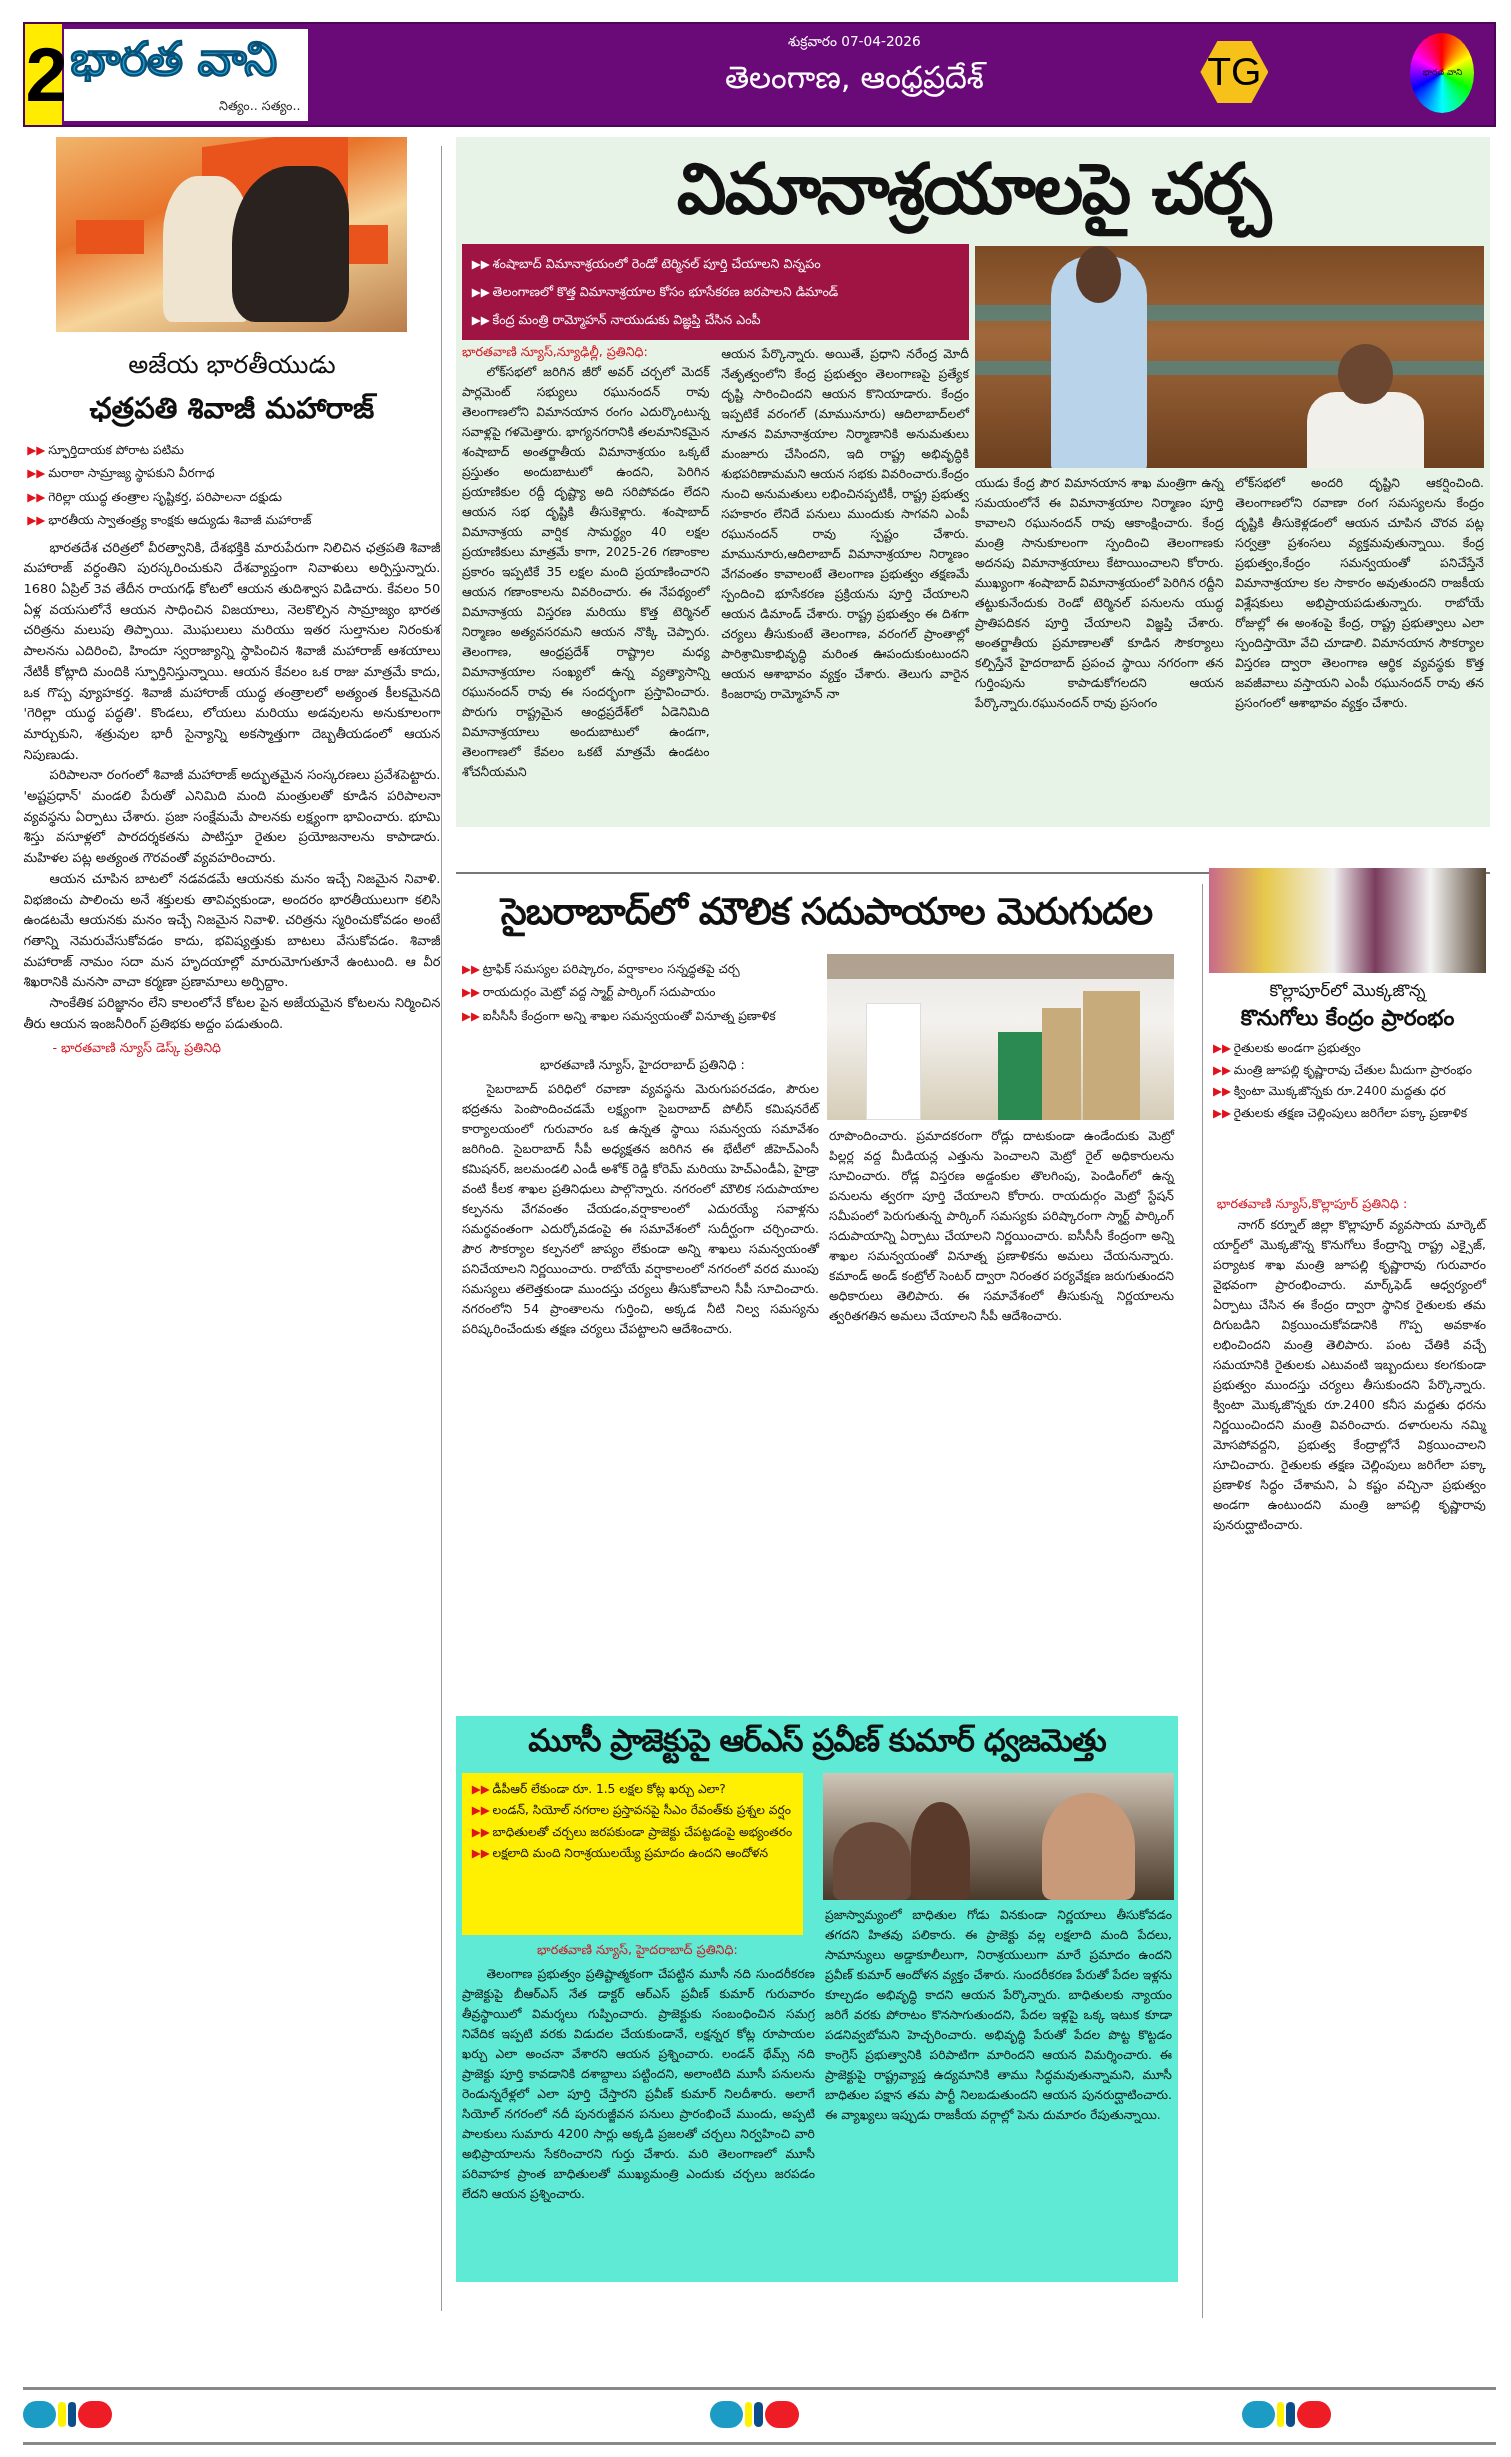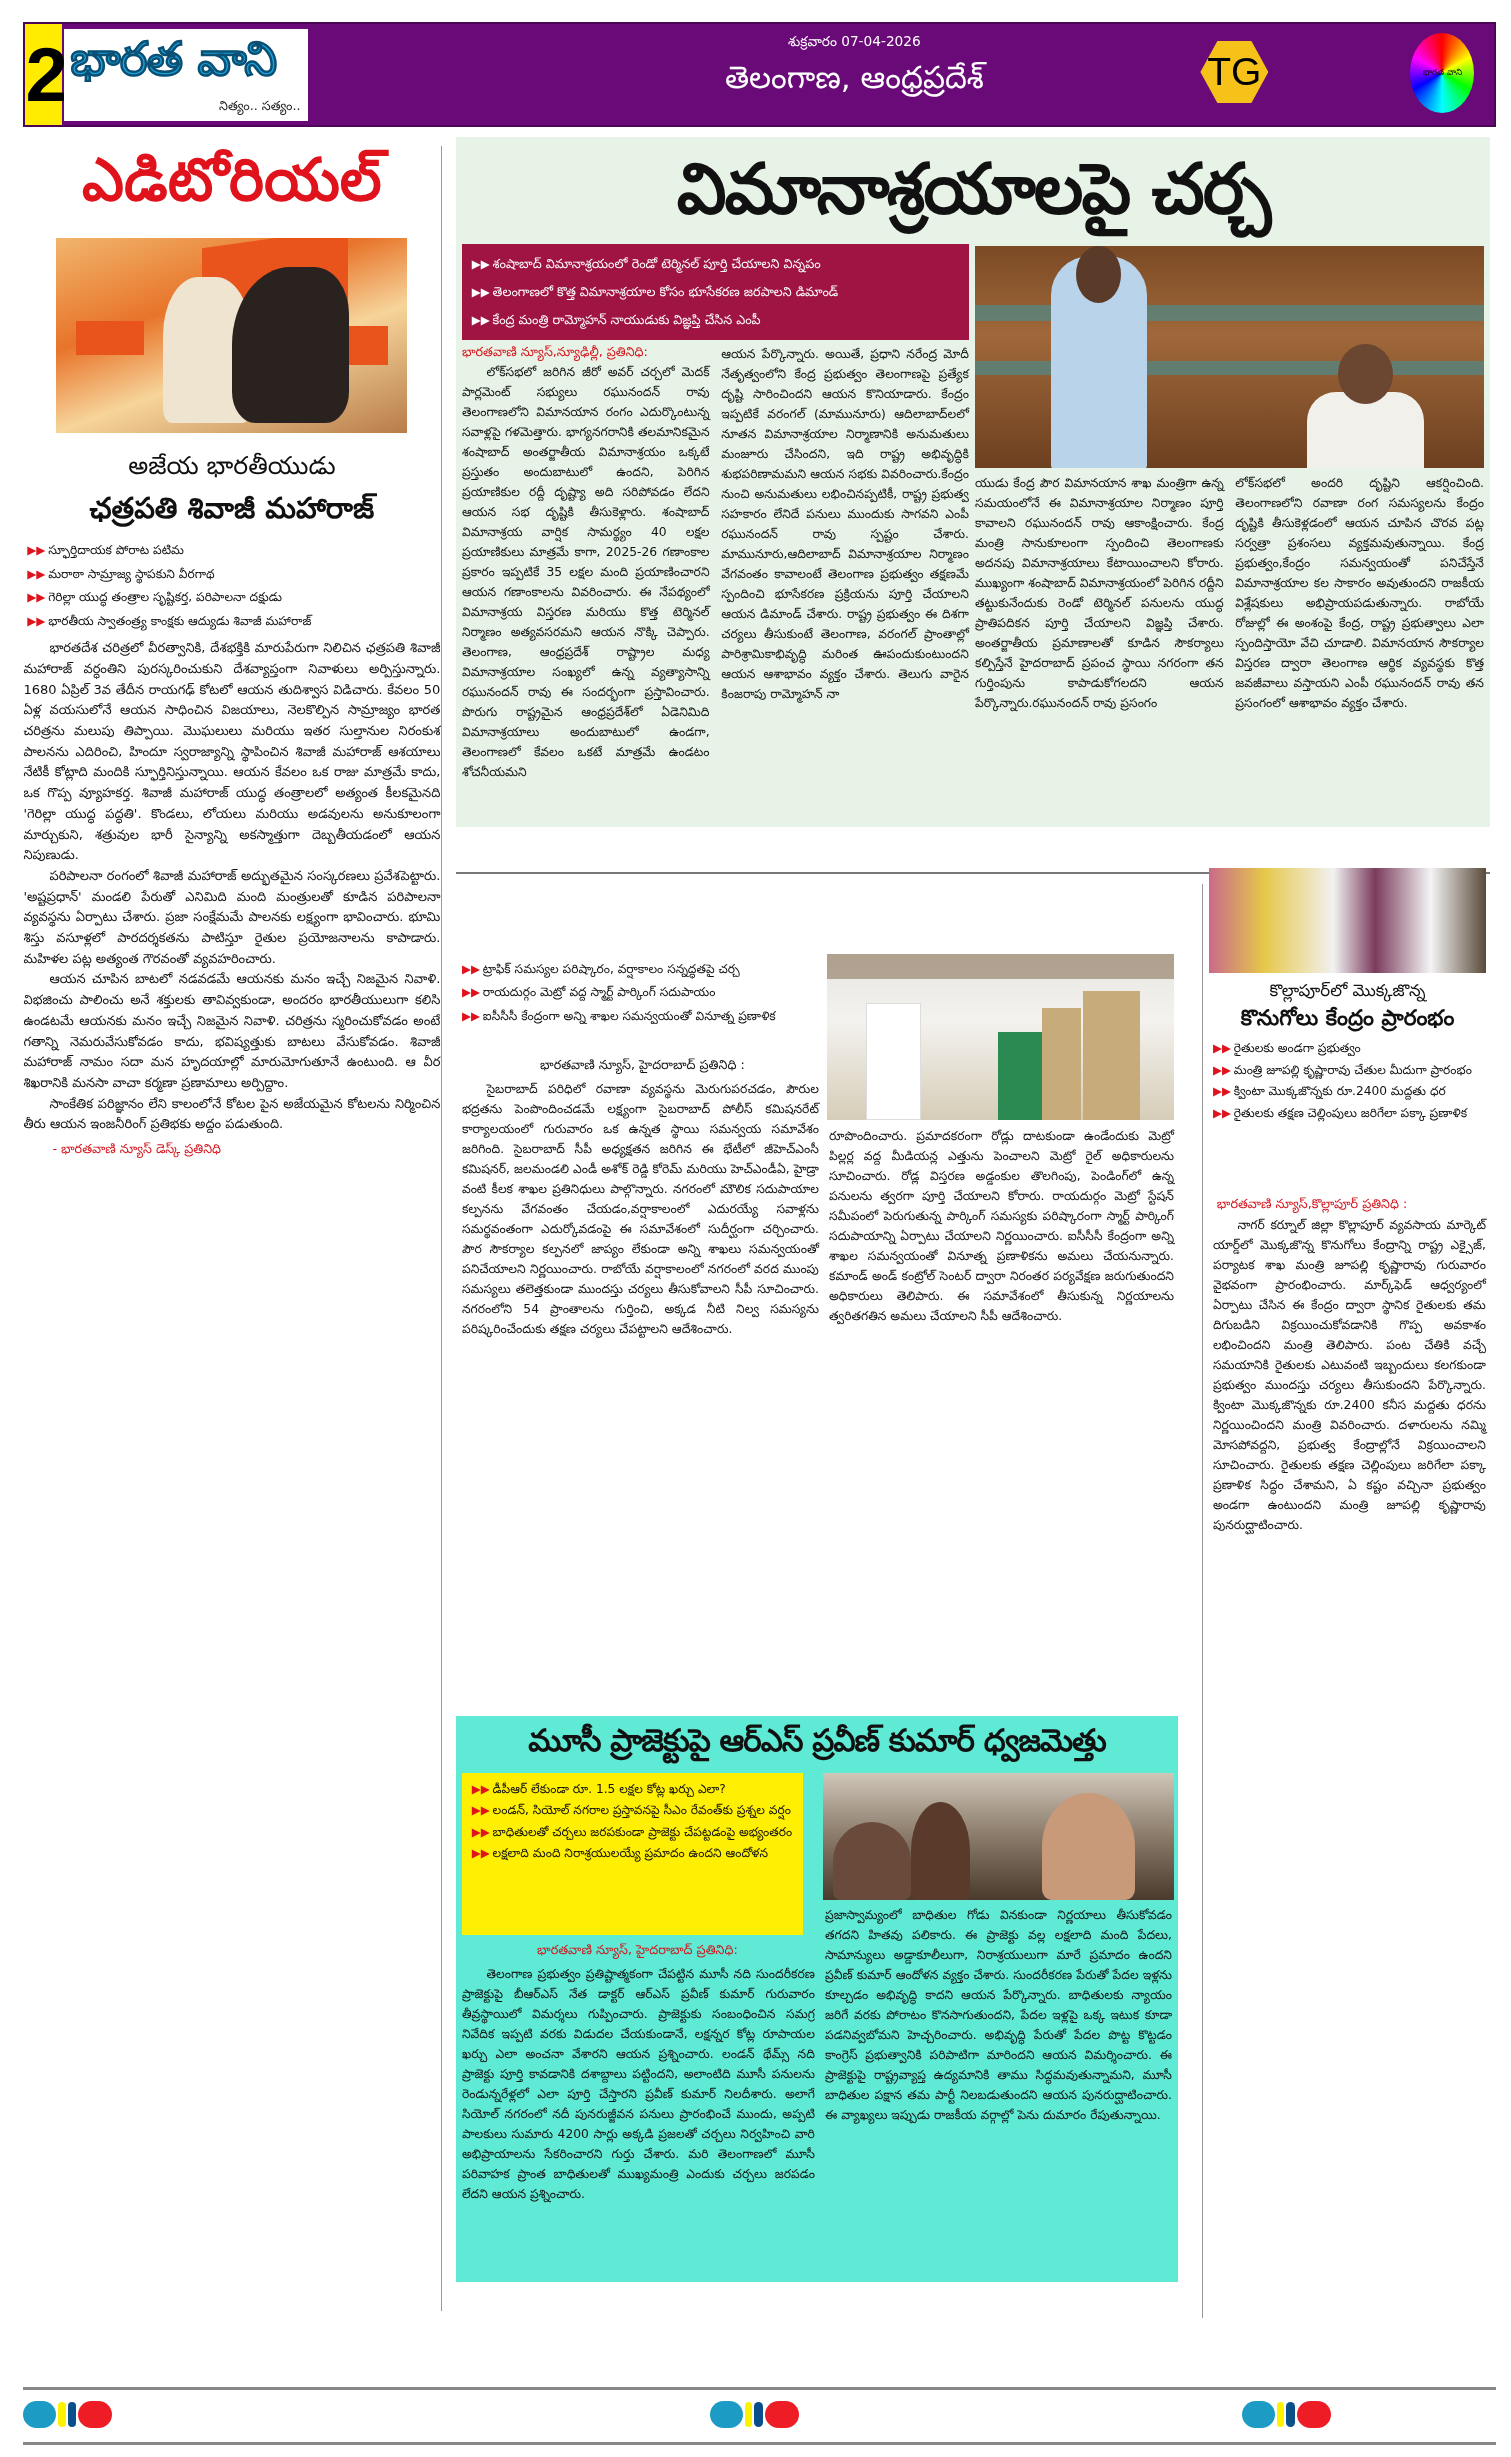--- a/index.html
+++ b/index.html
@@ -59,21 +59,20 @@
   </div>
   <div class="date">శుక్రవారం 07-04-2026</div>
   <div class="region">తెలంగాణ, ఆంధ్రప్రదేశ్</div>
   <div class="tg">TG</div>
   <div class="wheel">
       <span>భారత వాని</span>
     </div>
 </header>
 
 <section class="col-left">
-  <h1 class="edit-title">ఎడిటోరియల్</h1>
   <div class="hero">
     <div class="flag" style="left:146px;top:0;width:146px;height:107px;transform:skewY(-8deg)"></div>
     <div class="flag" style="left:19.5px;top:83px;width:68px;height:34px"></div>
     <div class="flag" style="left:254px;top:88px;width:78px;height:39px"></div>
     <div class="rider"></div>
     <div class="horse"></div>
   </div>
   <div class="subtitle1">అజేయ భారతీయుడు</div>
   <div class="subtitle2">ఛత్రపతి శివాజీ మహారాజ్</div>
   <ul class="bullets">
@@ -119,20 +118,21 @@
         <p class="body" style="font-size:12.3px;line-height:20px;text-indent:0">యుడు కేంద్ర పౌర విమానయాన శాఖ మంత్రిగా ఉన్న సమయంలోనే ఈ విమానాశ్రయాల నిర్మాణం పూర్తి కావాలని రఘునందన్ రావు ఆకాంక్షించారు. కేంద్ర మంత్రి సానుకూలంగా స్పందించి తెలంగాణకు అదనపు విమానాశ్రయాలు కేటాయించాలని కోరారు. ముఖ్యంగా శంషాబాద్ విమానాశ్రయంలో పెరిగిన రద్దీని తట్టుకునేందుకు రెండో టెర్మినల్ పనులను యుద్ధ ప్రాతిపదికన పూర్తి చేయాలని విజ్ఞప్తి చేశారు. అంతర్జాతీయ ప్రమాణాలతో కూడిన సౌకర్యాలు కల్పిస్తేనే హైదరాబాద్ ప్రపంచ స్థాయి నగరంగా తన గుర్తింపును కాపాడుకోగలదని ఆయన పేర్కొన్నారు.రఘునందన్ రావు ప్రసంగం</p>
       </div>
     <div class="c">
         <p class="body" style="font-size:12.3px;line-height:20px;text-indent:0">లోక్‌సభలో అందరి దృష్టిని ఆకర్షించింది. తెలంగాణలోని రవాణా రంగ సమస్యలను కేంద్రం దృష్టికి తీసుకెళ్లడంలో ఆయన చూపిన చొరవ పట్ల సర్వత్రా ప్రశంసలు వ్యక్తమవుతున్నాయి. కేంద్ర ప్రభుత్వం,కేంద్రం సమన్వయంతో పనిచేస్తేనే విమానాశ్రయాల కల సాకారం అవుతుందని రాజకీయ విశ్లేషకులు అభిప్రాయపడుతున్నారు. రాబోయే రోజుల్లో ఈ అంశంపై కేంద్ర, రాష్ట్ర ప్రభుత్వాలు ఎలా స్పందిస్తాయో వేచి చూడాలి. విమానయాన సౌకర్యాల విస్తరణ ద్వారా తెలంగాణ ఆర్థిక వ్యవస్థకు కొత్త జవజీవాలు వస్తాయని ఎంపీ రఘునందన్ రావు తన ప్రసంగంలో ఆశాభావం వ్యక్తం చేశారు.</p>
       </div>
   </div>
 </article>
 <div style="position:absolute;left:456px;top:872px;width:1034px;height:2px;background:#777"></div>
 
 <article class="sec2">
+  <h2 class="headline2">సైబరాబాద్‌లో మౌలిక సదుపాయాల మెరుగుదల</h2>
   <ul style="position:absolute;left:5.9px;top:80px;width:351px">
     <li class="bl" style="list-style:none;font-size:12.2px;line-height:23.4px"><span class="arrow">▶▶</span><span>ట్రాఫిక్ సమస్యల పరిష్కారం, వర్షాకాలం సన్నద్ధతపై చర్చ</span></li>
     <li style="list-style:none;font-size:12.2px;line-height:23.4px"><span class="arrow">▶▶</span><span>రాయదుర్గం మెట్రో వద్ద స్మార్ట్ పార్కింగ్ సదుపాయం</span></li>
     <li style="list-style:none;font-size:12.2px;line-height:23.4px"><span class="arrow">▶▶</span><span>ఐసీసీసీ కేంద్రంగా అన్ని శాఖల సమన్వయంతో వినూత్న ప్రణాళిక</span></li>
   </ul>
   <div class="photo" style="left:371px;top:76px;width:347px;height:166px;background:linear-gradient(180deg,#e8e6e2 0%,#f4f2ef 40%,#d6cdb8 100%)">
     <div style="position:absolute;left:0;top:0;width:100%;height:25px;background:#8a7358;opacity:.6"></div>
     <div style="position:absolute;left:39px;top:49px;width:55px;height:117px;background:#fff;border:1px solid #ddd"></div>
     <div style="position:absolute;left:171px;top:78px;width:49px;height:88px;background:#2a8a52"></div>
     <div style="position:absolute;left:256px;top:37px;width:57px;height:129px;background:#c8ab7a"></div>

